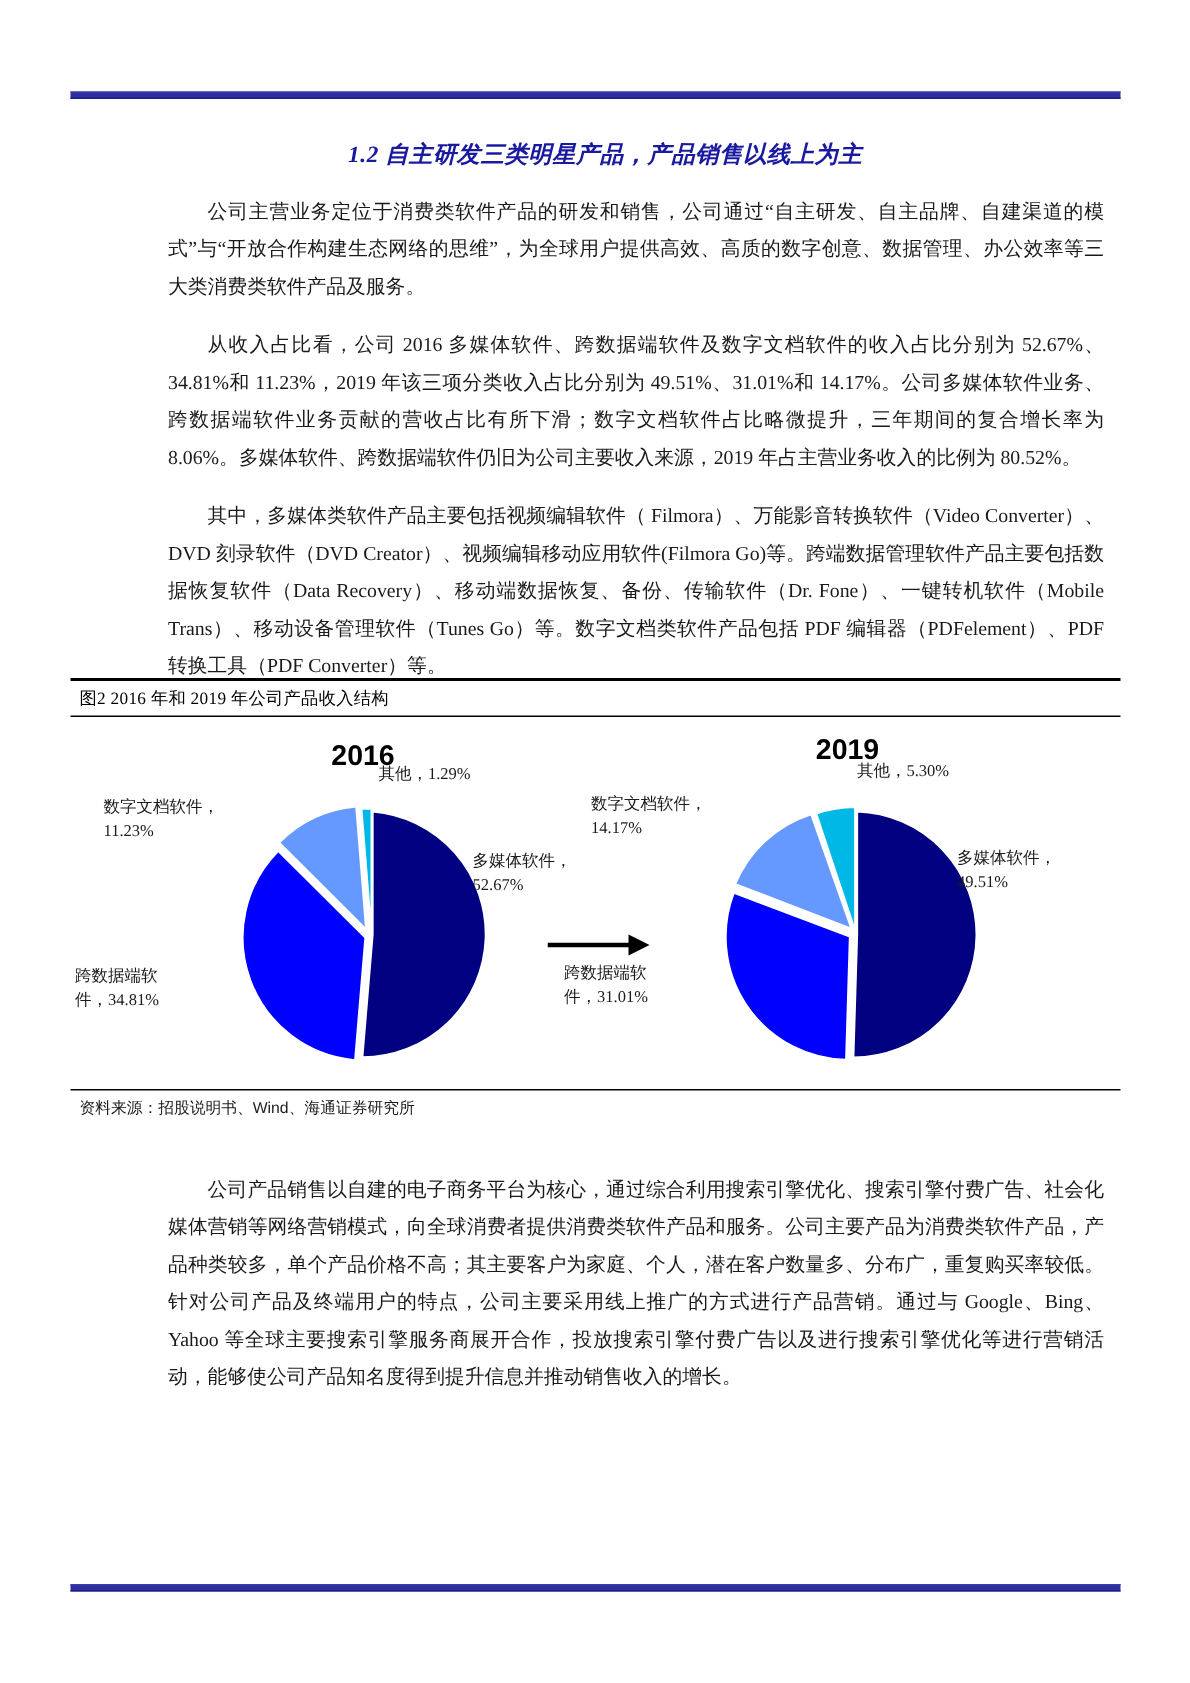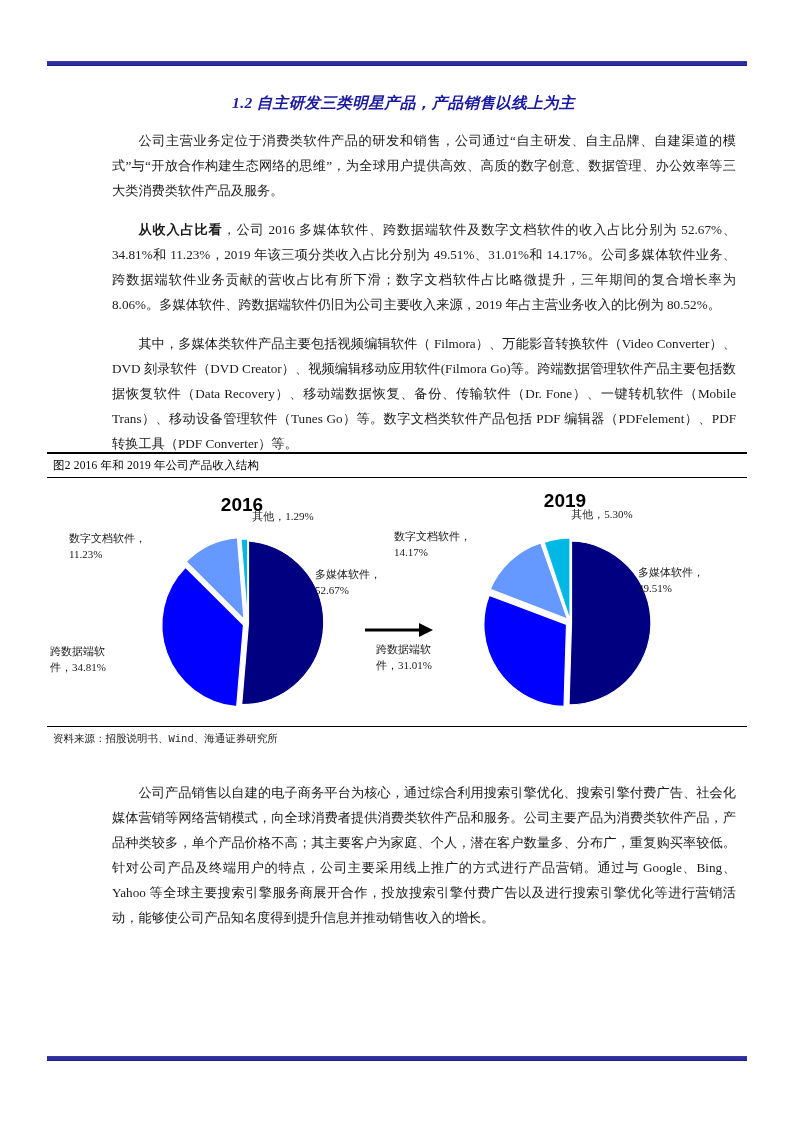--- a/index.html
+++ b/index.html
@@ -69,21 +69,21 @@
   p.para {
     margin: 0 0 14px 0;
     font-size: 13.2px;
     line-height: 25px;
     text-indent: 2em;
     color: #1a1a1a;
     font-family: "Liberation Serif", serif;
     text-align: justify;
   }
   p.para b {
-    font-weight: bold;
+    font-weight: normal;
     margin-top: 16px;
   }
 
   
   .fig-wrap {
     position: absolute;
     left: 47px;
     top: 452px;
     width: 700px;
   }
@@ -99,21 +99,21 @@
   }
   .fig-body {
     position: relative;
     height: 248px;
     background: #ffffff;
   }
   .fig-source-bar {
     border-top: 1.2px solid #000000;
     padding: 5px 4px 3px 6px;
     font-size: 10.5px;
-    font-family: Liberation Mono, monospace;
+    font-family: Liberation Sans, sans-serif;
     color: #1a1a1a;
   }
 
   
   .pie-title {
     position: absolute;
     font-family: "Liberation Sans", sans-serif;
     font-weight: bold;
     font-size: 19px;
     color: #000000;

